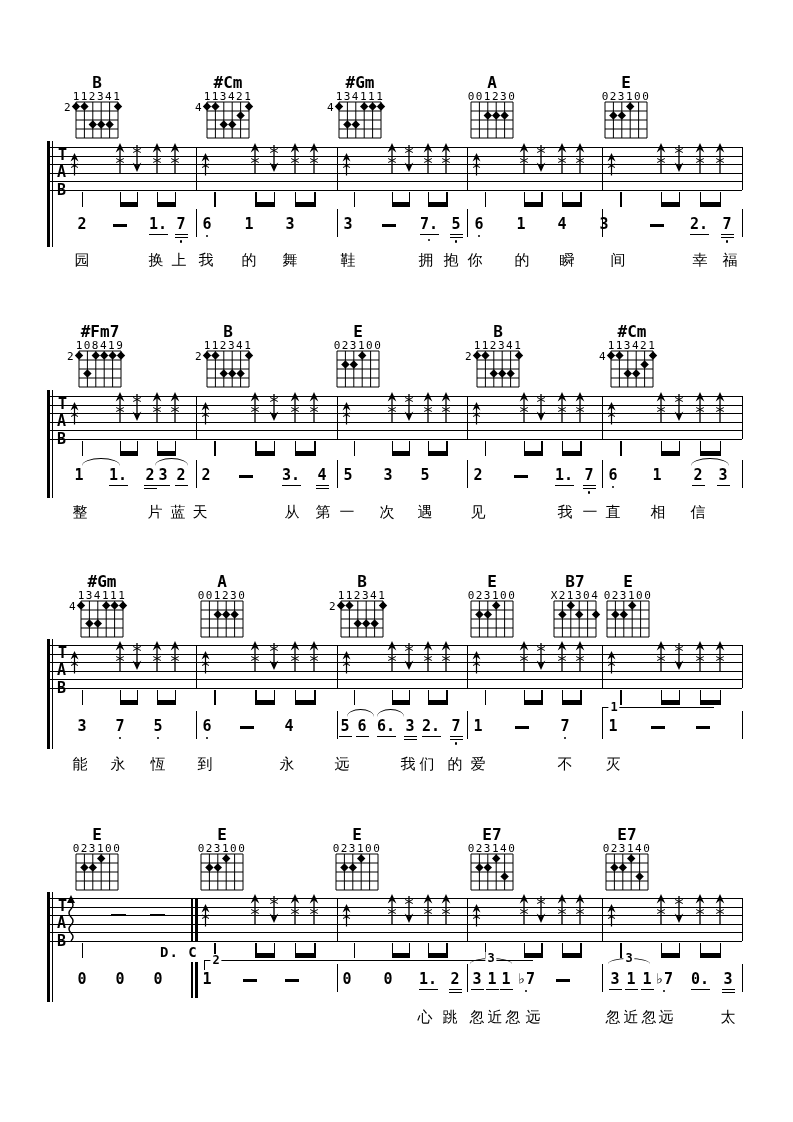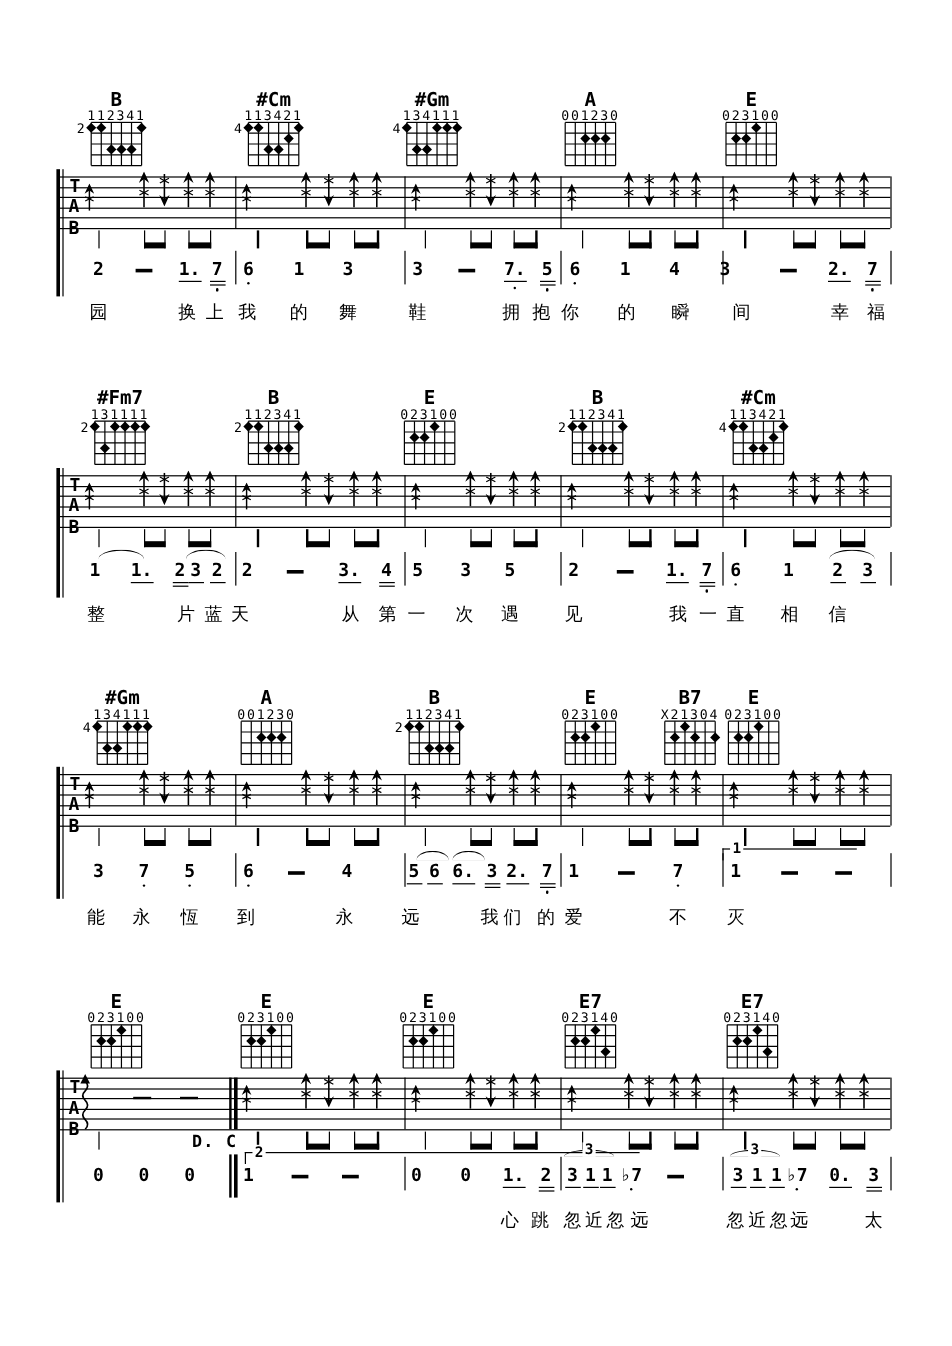--- a/index.html
+++ b/index.html
@@ -344,21 +344,21 @@
     <div class="lyr" style="left: 348px; top: 252px;">鞋</div>
     <div class="lyr" style="left: 426px; top: 252px;">拥</div>
     <div class="lyr" style="left: 451px; top: 252px;">抱</div>
     <div class="lyr" style="left: 475px; top: 252px;">你</div>
     <div class="lyr" style="left: 522px; top: 252px;">的</div>
     <div class="lyr" style="left: 567px; top: 252px;">瞬</div>
     <div class="lyr" style="left: 618px; top: 252px;">间</div>
     <div class="lyr" style="left: 700px; top: 252px;">幸</div>
     <div class="lyr" style="left: 730px; top: 252px;">福</div>
     <div class="cname" style="left: 52px; top: 322px;">#Fm7</div>
-    <div class="cfing" style="left: 52px; top: 339px;">131111</div>
+    <div class="cfing" style="left: 52px; top: 339px;">108419</div>
     <div class="abs" style="left: 65px; top: 350px;"><svg width="70" height="44" viewBox="0 0 70 44">
         <line x1="14" y1="1" x2="14" y2="37" stroke="#000000" stroke-width="1"></line>
         <line x1="22.4" y1="1" x2="22.4" y2="37" stroke="#000000" stroke-width="1"></line>
         <line x1="30.8" y1="1" x2="30.8" y2="37" stroke="#000000" stroke-width="1"></line>
         <line x1="39.2" y1="1" x2="39.2" y2="37" stroke="#000000" stroke-width="1"></line>
         <line x1="47.6" y1="1" x2="47.6" y2="37" stroke="#000000" stroke-width="1"></line>
         <line x1="56" y1="1" x2="56" y2="37" stroke="#000000" stroke-width="1"></line>
         <line x1="14" y1="1" x2="56" y2="1" stroke="#000000" stroke-width="1"></line>
         <line x1="14" y1="10" x2="56" y2="10" stroke="#000000" stroke-width="1"></line>
         <line x1="14" y1="19" x2="56" y2="19" stroke="#000000" stroke-width="1"></line>

